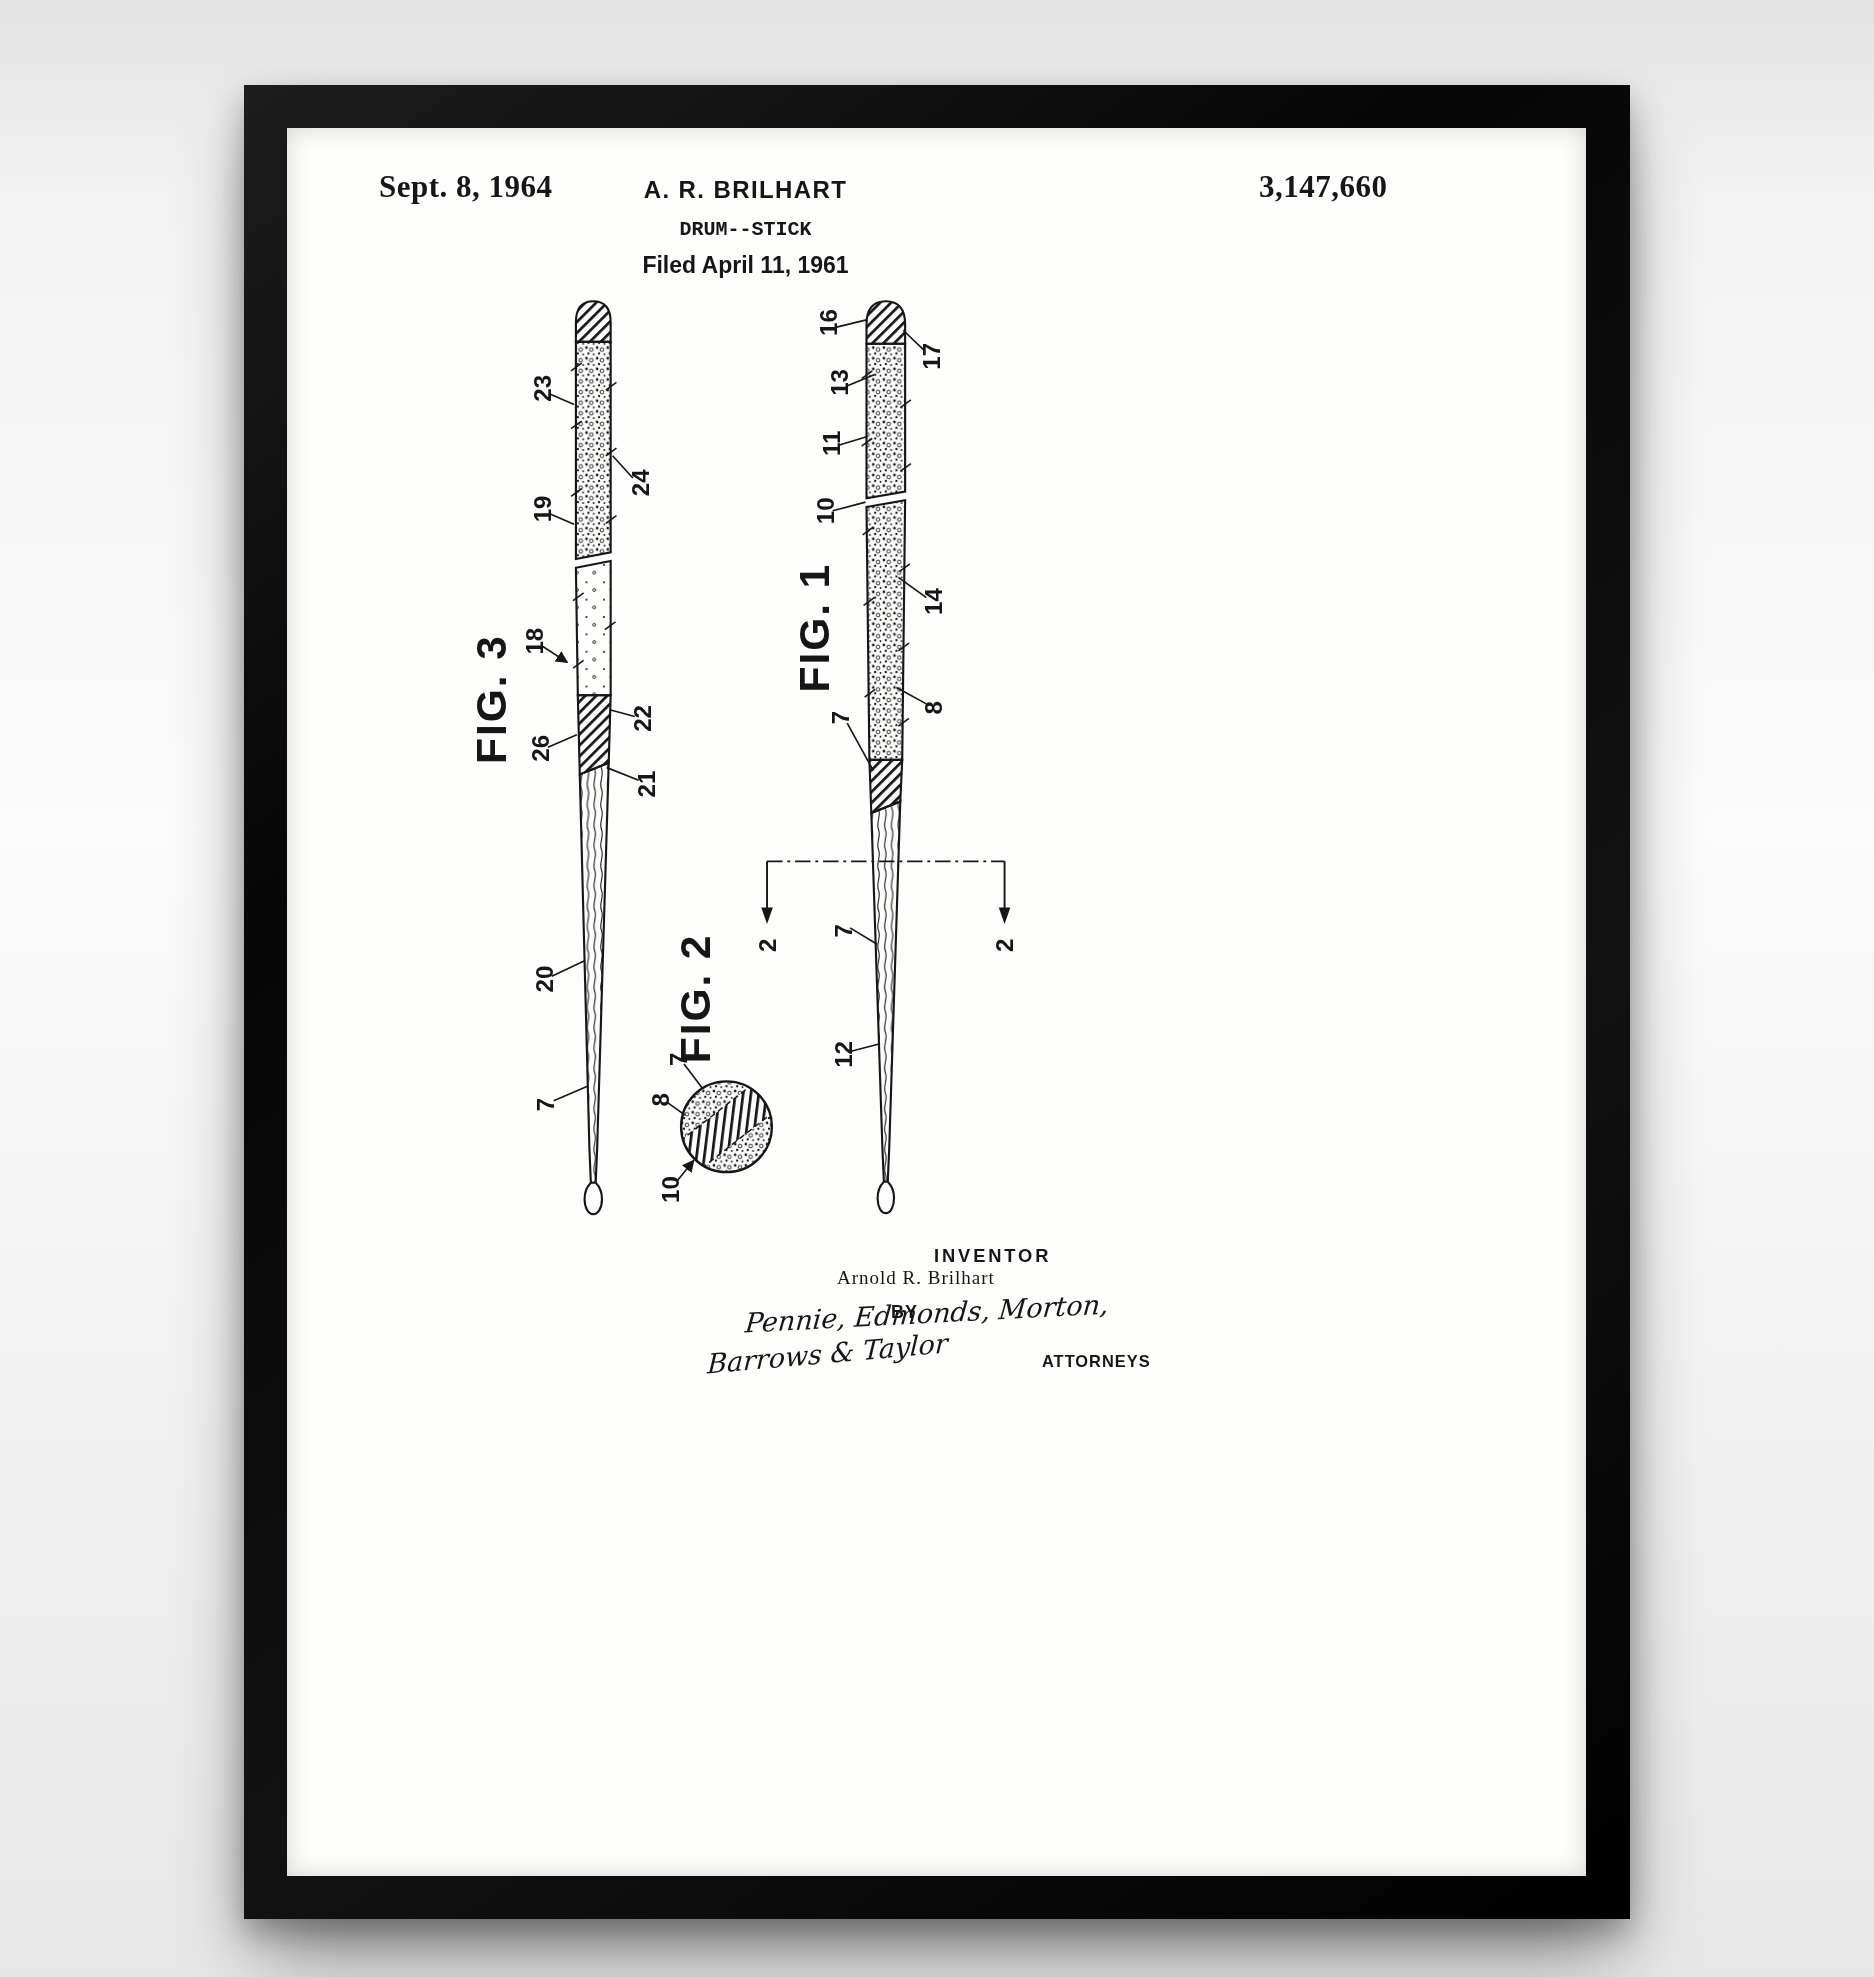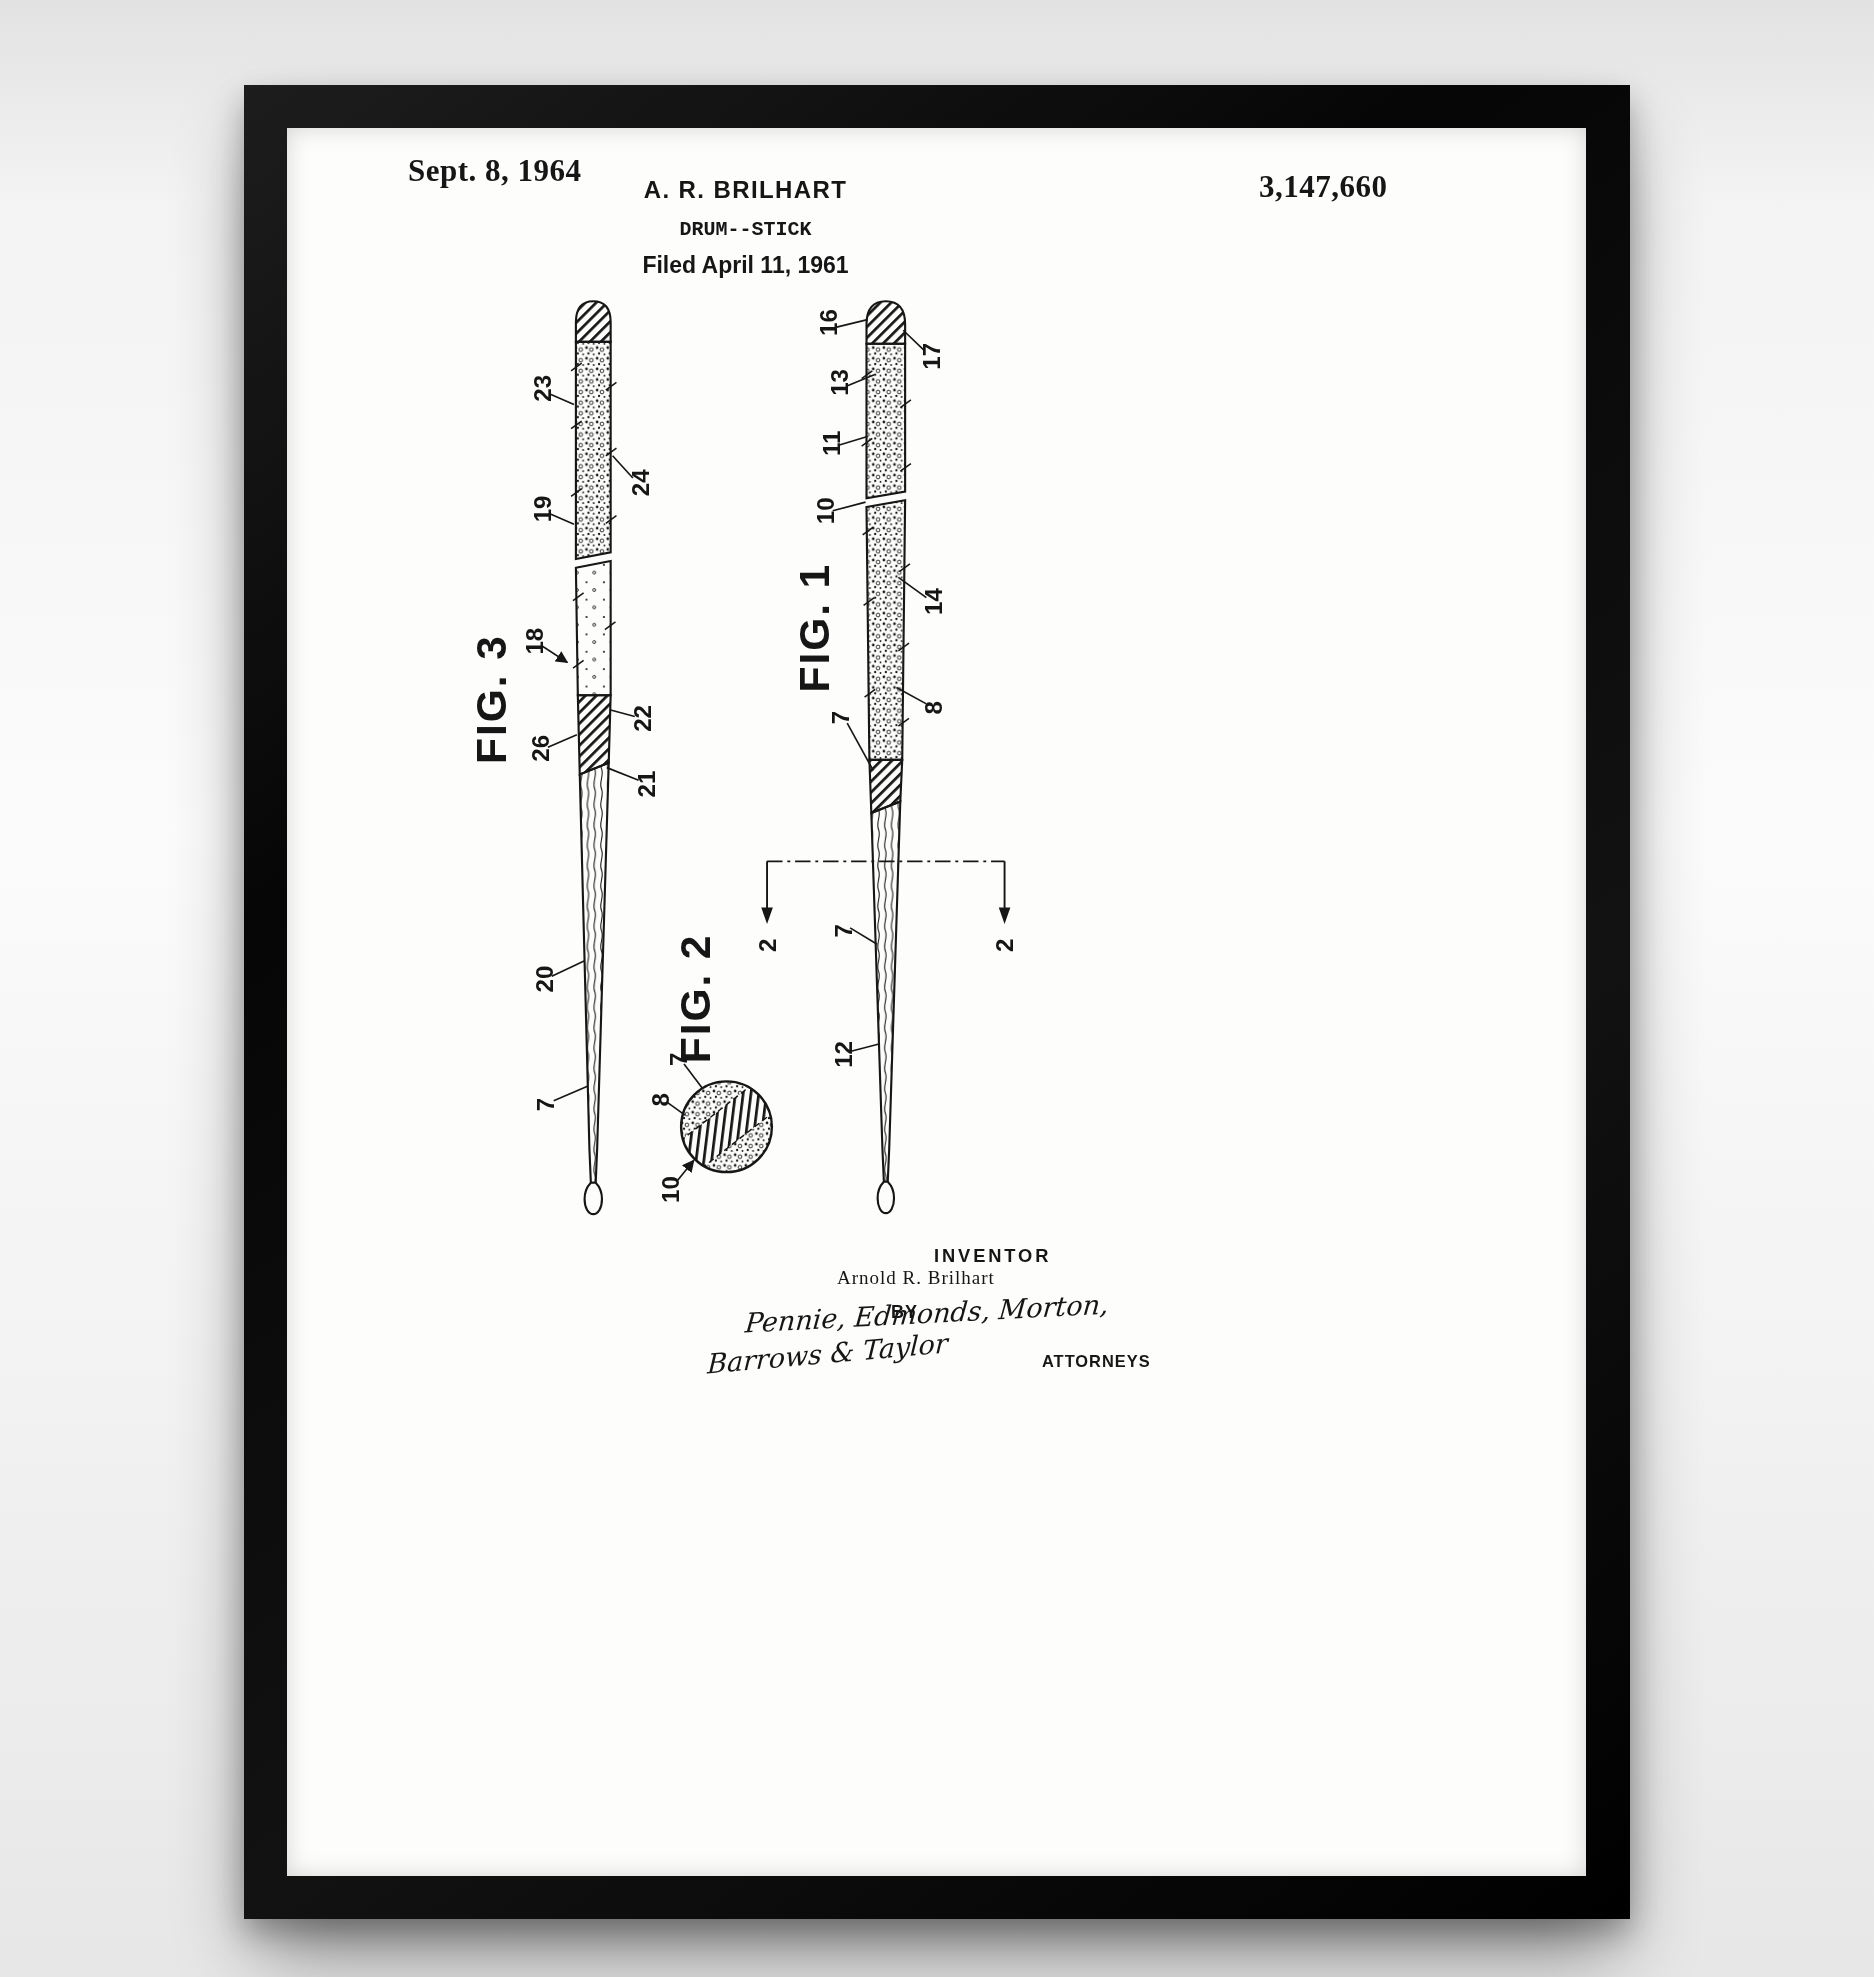--- a/index.html
+++ b/index.html
@@ -12,21 +12,21 @@
 
   .frame { position:absolute; left:244px; top:85px; width:1386px; height:1834px;
     background: linear-gradient(145deg,#1d1d1d 0%,#060606 30%,#121212 65%,#000 100%);
     box-shadow: 0 43px 77px -11.6px rgba(0,0,0,0.45), 0 13.5px 29px rgba(0,0,0,0.28); }
 
   .paper { position:absolute; left:43px; top:43px; width:1299px; height:1748px;
     background:#fdfdfc; box-shadow: inset 0 0 23px rgba(0,0,0,0.16); }
 
   .p-date, .p-number { position:absolute; font-family:"Liberation Serif", serif;
     font-weight:700; font-size:31px; letter-spacing:0.5px; white-space:nowrap; }
-  .p-date   { left:92px;  top:25px;margin-left:29px; }
+  .p-date   { left:92px;  top:41px; }
   .p-number { left:944px; top:41px;margin-left:28px; }
   .p-inventor { position:absolute; left:299px; top:48px; width:319px; text-align:center;
     font-weight:700; font-size:24px; letter-spacing:1.4px; white-space:nowrap; }
   .p-title { position:absolute; left:299px; top:90px; width:319px; text-align:center;
     font-family:"Liberation Mono", monospace; font-weight:700; font-size:20px; white-space:nowrap; }
   .p-filed { position:absolute; left:299px; top:124px; width:319px; text-align:center;
     font-family:Liberation Sans, sans-serif; font-weight:700; font-size:23px; white-space:nowrap; }
 
   svg.drawing { position:absolute; left:0; top:154px; width:1299px; height:1593px; }
   .ref    { font-family:"Liberation Sans", sans-serif; font-size:25px; font-weight:600; fill:#161616; }

